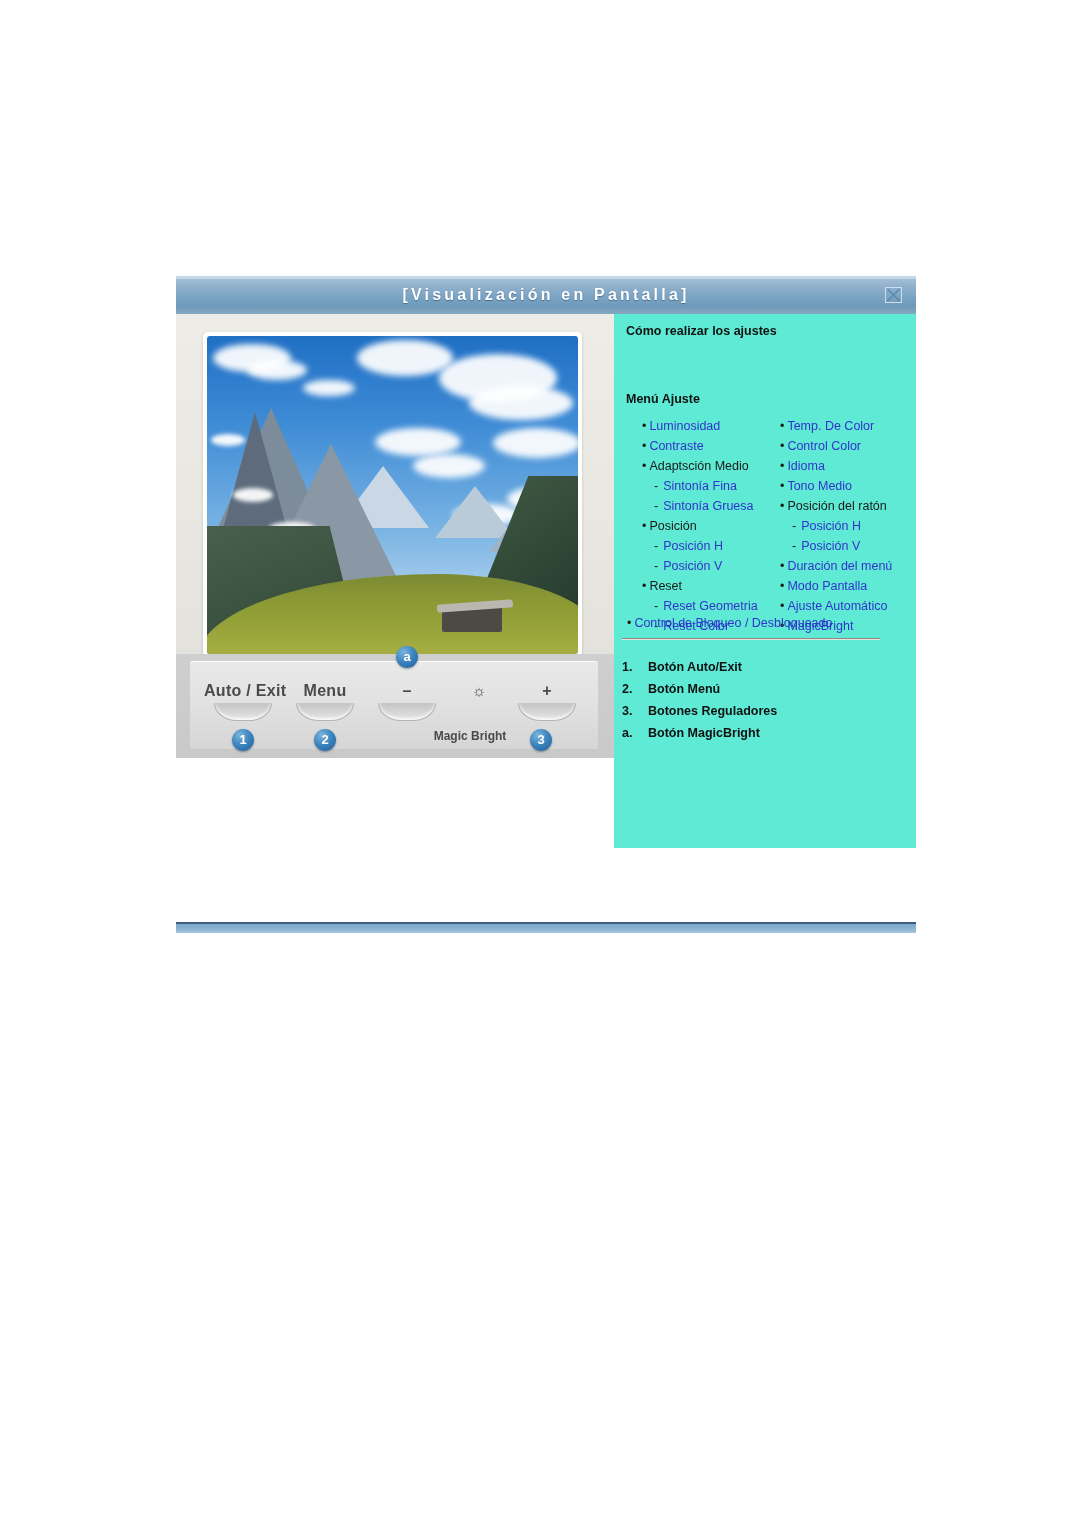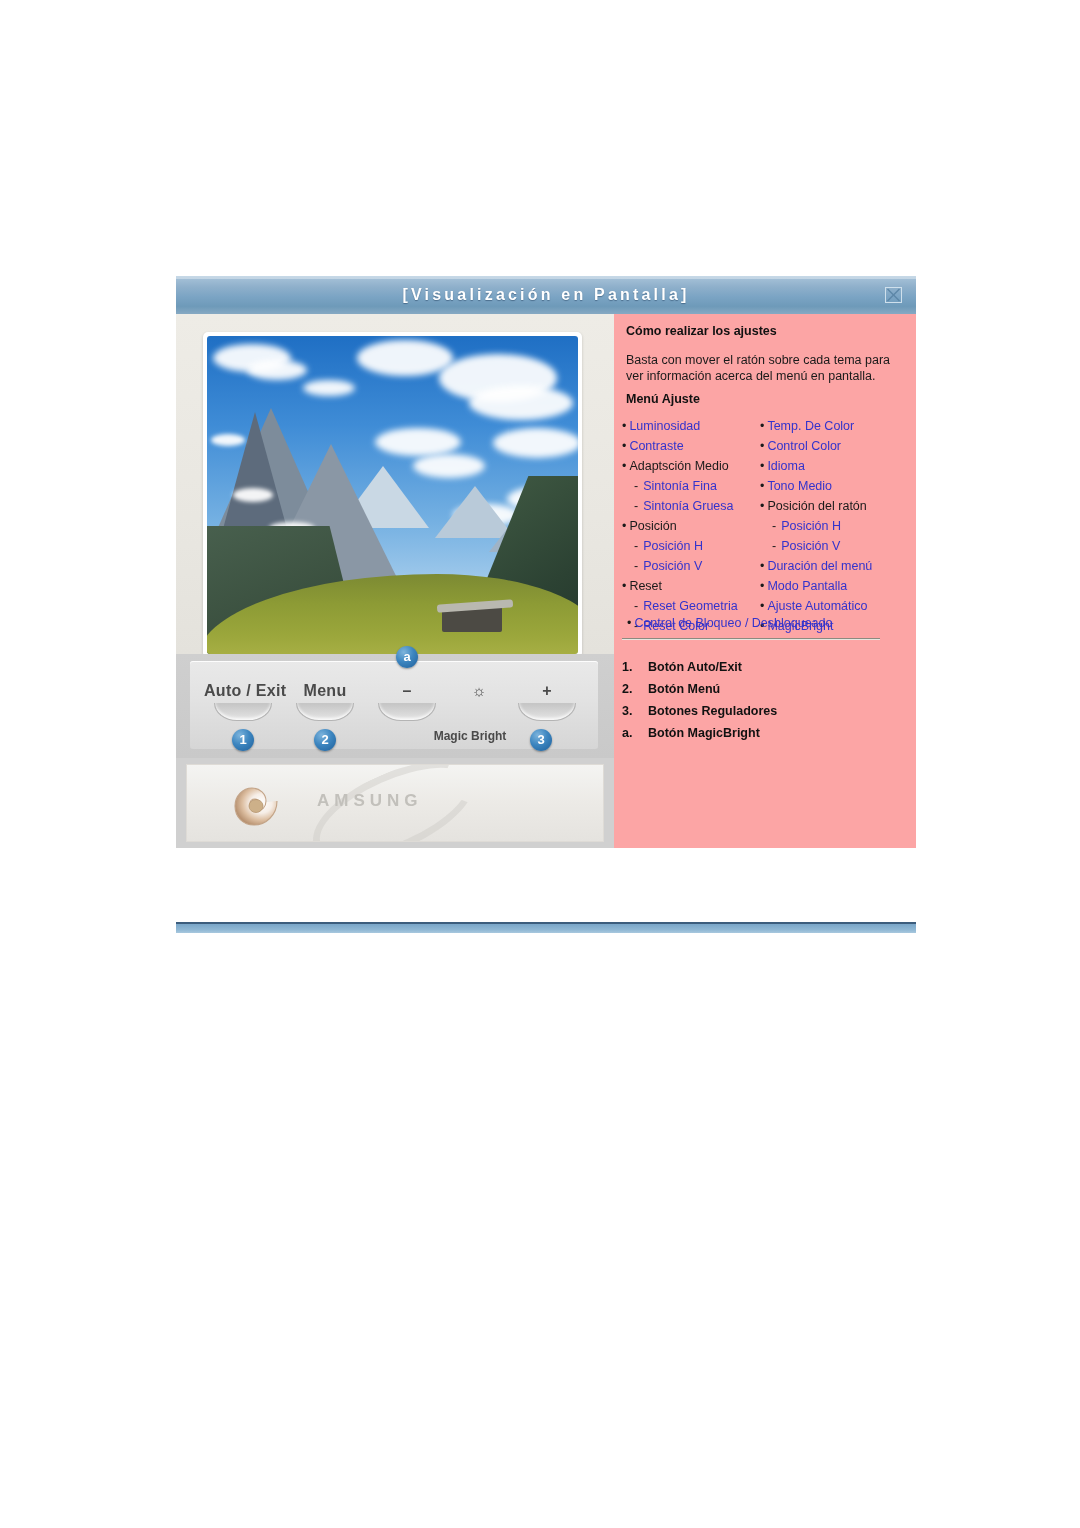--- a/index.html
+++ b/index.html
@@ -275,21 +275,21 @@
     transform: rotate(-24deg);
   }
 
   
   #text-pane {
     position: absolute;
     left: 438px;
     top: 0;
     width: 302px;
     height: 534px;
-    background: #fca5a5;
+    background: #5eead4;
     padding: 0;
   }
   #doc-heading {
     position: absolute;
     left: 12px;
     top: 10px;
     font-size: 12.5px;
     font-weight: bold;
     color: #111111;
     white-space: nowrap;
@@ -313,20 +313,21 @@
   }
   #menu-cols {
     position: absolute;
     left: 6px;
     top: 102px;
     width: 296px;
   }
   .menu-col {
     position: absolute;
     top: 0;
+    margin-left: 20px;
   }
   #menu-col-left { left: 0; width: 138px; }
   #menu-col-right { left: 138px; width: 158px; }
   .menu-item {
     font-size: 12.5px;
     line-height: 20px;
     white-space: nowrap;
     color: #3333cc;
   }
   .menu-item.lvl1 { padding-left: 2px; }
@@ -484,49 +485,25 @@
 
             <div id="magic-bright-label">Magic Bright</div>
 
             <div class="badge" style="left:42px; top:68px;">1</div>
             <div class="badge" style="left:124px;top:68px;">2</div>
             <div class="badge" style="left:206px;top:-15px;">a</div>
             <div class="badge" style="left:340px;top:68px;">3</div>
           </div>
         </div>
 
-        <div id="logo-bezel">
-          <div id="logo-plate">
-            <div id="ghost-swirl"></div>
-            <div id="shell">
-              <svg width="50" height="48" viewBox="0 0 50 48">
-                <defs>
-                  <radialGradient id="shellg" cx="62%" cy="42%" r="62%">
-                    <stop offset="0%" stop-color="#ffffff"></stop>
-                    <stop offset="42%" stop-color="#f6eee7"></stop>
-                    <stop offset="72%" stop-color="#ddbfa2"></stop>
-                    <stop offset="100%" stop-color="#b89271"></stop>
-                  </radialGradient>
-                </defs>
-                <path d="M44,22 C44,36 33,46 21,46 C10,46 2,38 2,27
-                         C2,17 10,9 19,9 C27,9 33,15 33,22
-                         C33,28 29,32 24,32 C20,32 17,29 17,25
-                         C17,22 19,20 22,20 C24,20 26,22 26,24" fill="url(#shellg)" stroke="#c3a488" stroke-width="1.1"></path>
-                <ellipse cx="23" cy="27" rx="7" ry="6.5" fill="#cdb089" stroke="#b5946f" stroke-width="0.8"></ellipse>
-              </svg>
-            </div>
-            <div id="samsung-logo">AMSUNG</div>
-          </div>
-        </div>
       </div>
 
       <div id="text-pane">
 
         <div id="doc-heading">Cómo realizar los ajustes</div>
-        <div id="doc-intro">Basta con mover el ratón sobre cada tema para ver información acerca del menú en pantalla.</div>
         <div id="menu-heading">Menú Ajuste</div>
 
         <div id="menu-cols">
           <div class="menu-col" id="menu-col-left">
               <div class="menu-item lvl1"><span class="bullet">•</span><span class="txt">Luminosidad</span></div>
               <div class="menu-item lvl1"><span class="bullet">•</span><span class="txt">Contraste</span></div>
               <div class="menu-item lvl1 plain"><span class="bullet">•</span><span class="txt">Adaptsción Medio</span></div>
               <div class="menu-item lvl2"><span class="dash">-</span><span class="txt">Sintonía Fina</span></div>
               <div class="menu-item lvl2"><span class="dash">-</span><span class="txt">Sintonía Gruesa</span></div>
               <div class="menu-item lvl1 plain"><span class="bullet">•</span><span class="txt">Posición</span></div>

